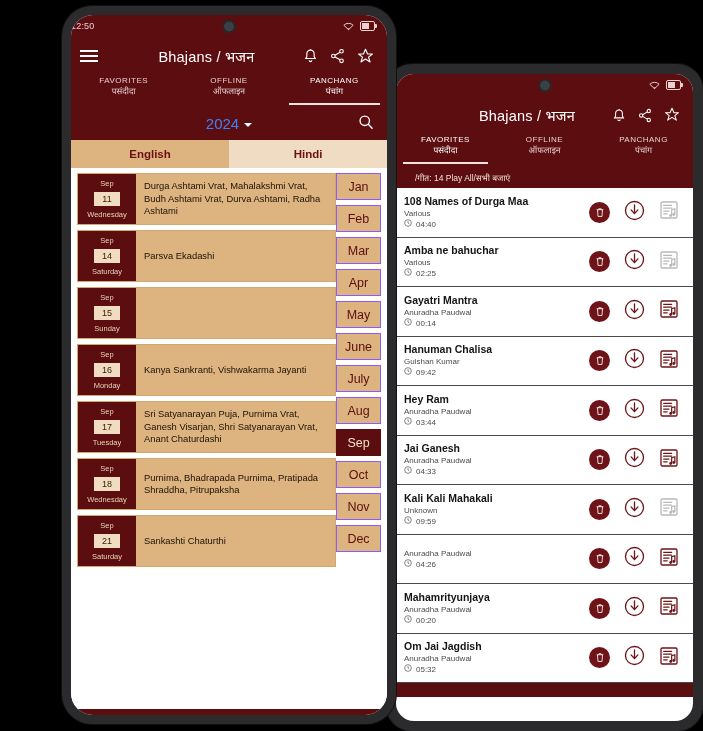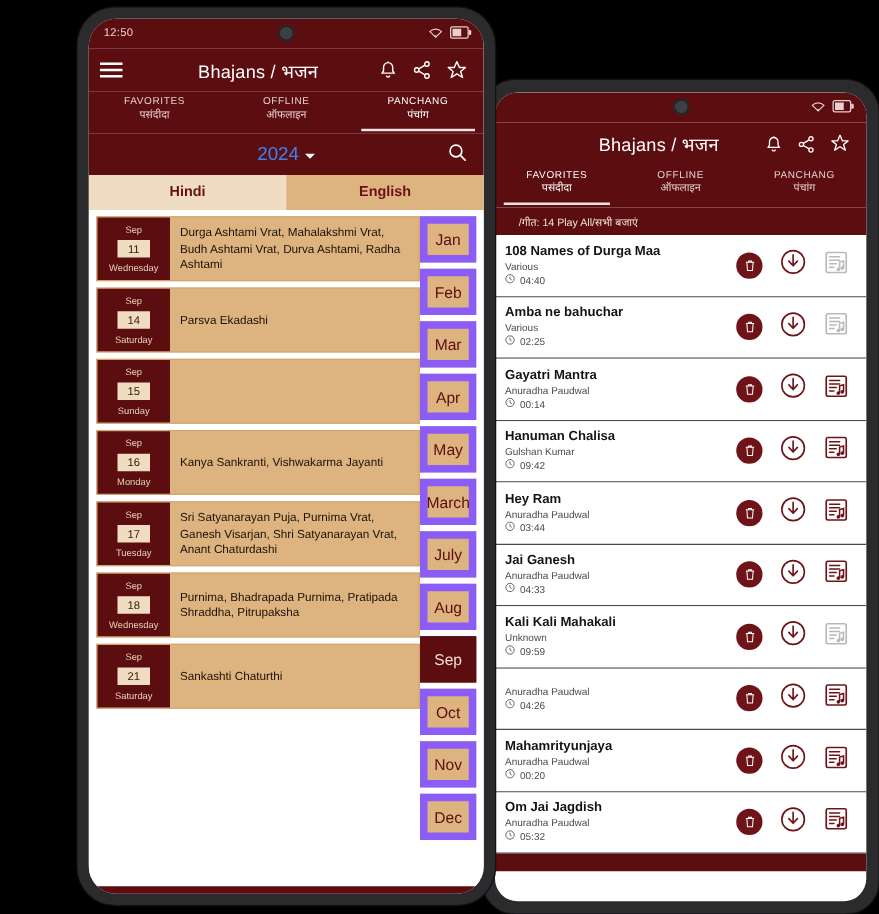--- a/index.html
+++ b/index.html
@@ -14,21 +14,21 @@
   
   #phone-right{left:386px;top:64px;width:317px;height:667px;border-radius:26px;}
   #phone-right .screen{left:10px;top:10px;width:297px;height:647px;border-radius:18px;}
   
   #phone-left{left:62px;top:6px;width:334px;height:718px;border-radius:30px;}
   #phone-left .screen{left:9px;top:9px;width:316px;height:700px;border-radius:22px;}
 
   
   .maroon{background:#5c0d10;}
   .statusbar{height:24px;position:relative;color:#e9cfd0;font-size:9px;}
-  .statusbar .clock{position:absolute;left:12px;top:6px;letter-spacing:.2px;}
+  .statusbar .clock{position:absolute;left:0;top:6px;letter-spacing:.2px;}
   .statusbar .right{position:absolute;right:12px;top:6px;display:flex;gap:6px;align-items:center;}
   .camera{position:absolute;left:50%;top:5px;transform:translateX(-50%);
           width:13px;height:13px;border-radius:50%;background:#3b4044;
           box-shadow:inset 0 0 0 1.5px #20252a;}
   .wifi{width:11px;height:9px;display:block;}
   .batt{width:13px;height:8px;border:1.2px solid #e9cfd0;border-radius:2px;position:relative;}
   .batt:after{content:"";position:absolute;right:-3px;top:2px;width:2px;height:4px;
               background:#e9cfd0;border-radius:0 1px 1px 0;}
   .batt i{position:absolute;left:1px;top:1px;bottom:1px;width:7px;background:#e9cfd0;display:block;}
 
@@ -69,21 +69,21 @@
   .evt .datebox .mon{font-size:7.5px;}
   .evt .datebox .day{font-size:9px;background:#f0dcc0;color:#3a2208;
                      width:26px;text-align:center;padding:2px 0;}
   .evt .datebox .dow{font-size:7.5px;}
   .evt .desc{flex:1;display:flex;align-items:center;padding:0 8px;
              font-size:9.4px;line-height:12.4px;color:#1d1206;}
 
   .months{width:45px;padding-top:5px;}
   .mbtn{background:#ddb380;color:#5c0d10;font-size:12.5px;height:25px;
         display:flex;align-items:center;justify-content:center;margin-bottom:5px;
-        border:6px solid #8b5cf6;cursor:pointer;}
+        border:1px solid #8b5cf6;cursor:pointer;}
   .mbtn.sel{background:#5c0d10;color:#f2e0c6;border-color:#5c0d10;}
 
   
   .playall{height:22px;background:#5c0d10;color:#f2e2d8;font-size:8.5px;
            display:flex;align-items:center;padding-left:19px;}
   .songlist{background:#fff;}
   .song{height:49.5px;border-bottom:1.4px solid #4a4a4a;display:flex;align-items:center;
         box-sizing:border-box;padding-left:8px;background:#fff;}
   .song .meta{flex:1;min-width:0;}
   .song .t{font-size:10.5px;font-weight:bold;color:#141414;line-height:13px;
@@ -546,22 +546,22 @@
       </div>
       <span class="searchbtn">
         <svg width="16" height="16" viewBox="0 0 18 18">
             <circle cx="7.6" cy="7.6" r="5.3" fill="none" stroke="#fff" stroke-width="1.5"></circle>
             <path d="M11.6 11.6l4.3 4.3" stroke="#fff" stroke-width="1.6" stroke-linecap="round"></path>
           </svg>
       </span>
     </div>
 
     <div class="langtabs">
+      <div class="langtab sel">English</div>
       <div class="langtab unsel">Hindi</div>
-      <div class="langtab sel">English</div>
     </div>
 
     <div class="panchang-body">
       <div class="events" id="eventlist">
           <div class="evt">
             <div class="datebox">
               <div class="mon">Sep</div>
               <div class="day">11</div>
               <div class="dow">Wednesday</div>
             </div>
@@ -614,21 +614,21 @@
             </div>
             <div class="desc">Sankashti Chaturthi</div>
           </div>
         </div>
       <div class="months" id="monthlist">
           <div class="mbtn">Jan</div>
           <div class="mbtn">Feb</div>
           <div class="mbtn">Mar</div>
           <div class="mbtn">Apr</div>
           <div class="mbtn">May</div>
-          <div class="mbtn">March</div>
+          <div class="mbtn">June</div>
           <div class="mbtn">July</div>
           <div class="mbtn">Aug</div>
           <div class="mbtn sel">Sep</div>
           <div class="mbtn">Oct</div>
           <div class="mbtn">Nov</div>
           <div class="mbtn">Dec</div>
         </div>
     </div>
 
     <div class="bottombar"></div>

